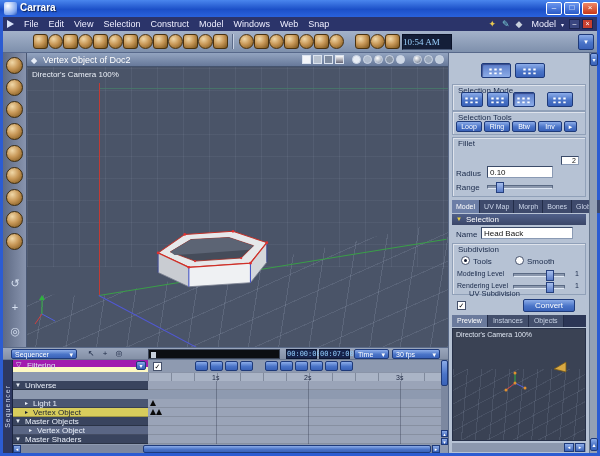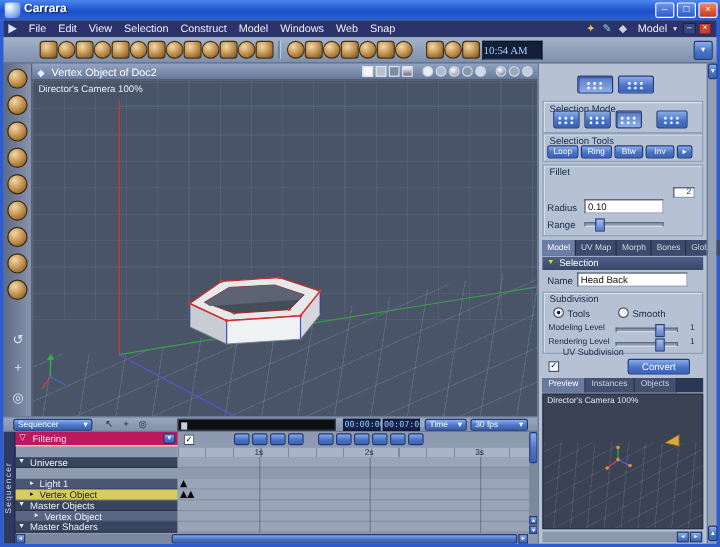--- a/index.html
+++ b/index.html
@@ -46,21 +46,21 @@
 .floorgrid{position:absolute;left:0;top:140px;width:421px;height:140px;clip-path:polygon(0 62%,17% 64%,100% 10%,100% 100%,0 100%);background-image:repeating-linear-gradient(99deg,rgba(200,212,235,.14) 0 1px,transparent 1px 30px),repeating-linear-gradient(-24deg,rgba(200,212,235,.12) 0 1px,transparent 1px 26px)}
 .camlbl{position:absolute;left:5px;top:3px;font-size:8px;color:#e9eef6}
 
 .seq{position:absolute;left:3px;top:347px;width:445px;height:106px;background:#8e9ab0;border-top:1px solid #5a6a88}
 .bgbar{position:absolute;left:0;top:0;width:445px;height:12px;background:linear-gradient(#9aa6bc,#8490a6);border-bottom:1px solid #6a7890}
 .sgl{position:absolute;font-size:8px;color:#1c2844;line-height:10px;text-align:center}
 .dd{font-size:7px;line-height:9px;text-align:center;position:absolute;display:flex;justify-content:space-between;align-items:center;padding:0 3px}
 .tdisp{position:absolute;top:1px;width:31px;height:10px;background:#16224a;border:1px solid #0a1430;color:#8fc8f8;font-family:"DejaVu Sans Mono",monospace;font-size:7px;text-align:center;line-height:8px}
 .sidetab{position:absolute;left:0;top:12px;width:10px;height:93px;background:#2e3860;border-right:1px solid #1a2440;color:#d0daf0;display:flex;align-items:center;justify-content:center}
 .sidetab span{writing-mode:vertical-rl;transform:rotate(180deg);font-size:7px;letter-spacing:1px}
-.fcell{position:absolute;left:10px;top:12px;width:135px;height:12px;background:#be185d;color:#d8e0f0;border-bottom:1px solid #fef9c3}
+.fcell{position:absolute;left:10px;top:12px;width:135px;height:12px;background:#a21caf;color:#d8e0f0;border-bottom:5px solid #fef9c3}
 .sbt{position:absolute;top:13px;width:13px;height:10px}
 .ruler{position:absolute;left:145px;top:24px;width:293px;height:9px;background:#aab4c6;border-top:1px solid #8a94a8;background-image:repeating-linear-gradient(90deg,rgba(30,40,60,.3) 0 1px,transparent 1px 23px)}
 .rlbl{position:absolute;top:1px;font-size:7px;color:#202a44}
 .trow{position:absolute;left:0;width:493px;height:9px}
 .tname{position:absolute;left:10px;top:0;width:135px;height:9px;border-bottom:1px solid rgba(0,0,0,.25);color:#e8eef8;font-size:8px;line-height:9px}
 .ttl{position:absolute;left:145px;top:0;width:293px;height:9px;background:#9aa4b8;border-bottom:1px solid rgba(0,0,0,.12)}
 .t-group .tname{background:#39445e}
 .t-item .tname{background:#4a5672}
 .t-sel .tname{background:#d8cd5c;color:#1a2030}
 .t-sub .tname{background:#5a6684}

